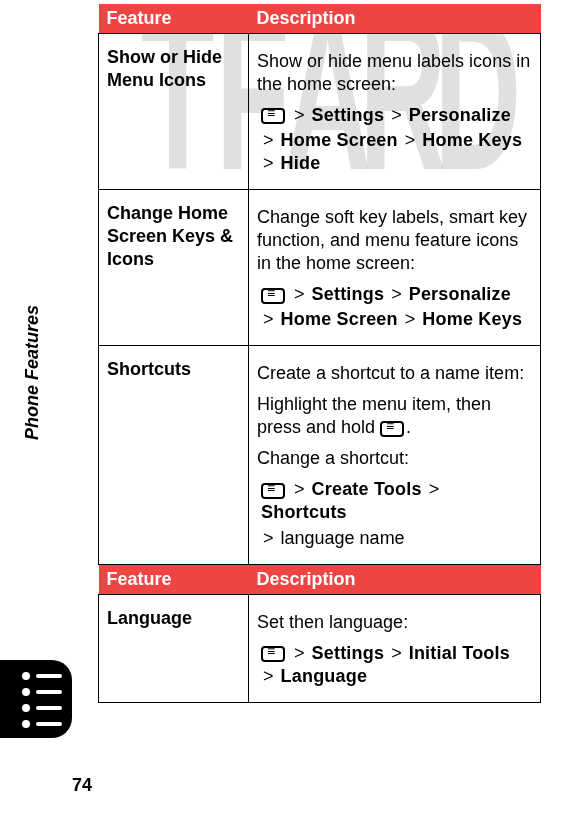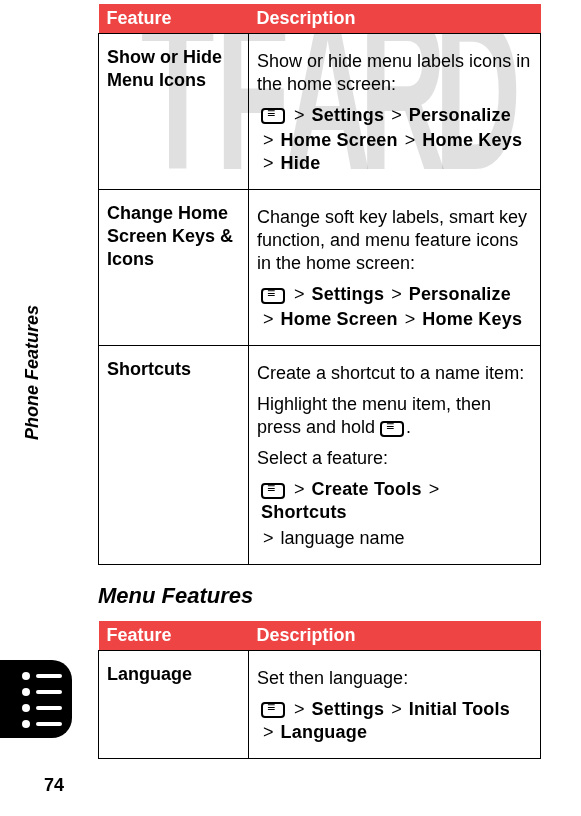--- a/index.html
+++ b/index.html
@@ -68,21 +68,21 @@
     margin-bottom: 8px;
   }
   .tab-shape .dot {
     width: 8px; height: 8px; background:#fff; border-radius:50%;
   }
   .tab-shape .bar {
     width: 26px; height: 4px; background:#fff; border-radius:2px;
   }
   .pagenum {
     position: absolute;
-    left: 44px;
+    left: 72px;
     bottom: 20px;
     font-weight: bold;
     font-size: 18px;
   }
   table {
     border-collapse: collapse;
     width: 100%;
     table-layout: fixed;
   }
   th {
@@ -225,38 +225,37 @@
         </div>
       </td>
     </tr>
     <tr>
       <td class="feat">Shortcuts</td>
       <td>
         <div class="para">Create a shortcut to a name item:</div>
         <div class="para">
           <span>Highlight the menu item, then press and hold </span><span class="menu-key"></span><span>.</span>
         </div>
-        <div class="para">Select a feature:</div>
+        <div class="para">Change a shortcut:</div>
         <div class="pathline">
           <span class="menu-key"></span>
           <span class="sep">&gt;</span>
           <span class="pathbold">Create Tools</span>
           <span class="sep">&gt;</span>
           <span class="pathbold">Shortcuts</span>
         </div>
         <div class="pathline">
           <span class="sep">&gt;</span>
           <span>language name</span>
         </div>
       </td>
     </tr>
   </tbody>
     </table>
 
-  <div class="section-title">Menu Features</div>
 
   <table>
     <colgroup>
         <col class="c1">
         <col>
       </colgroup>
     <tbody>
         <tr>
       <th>Feature</th>
       <th>Description</th>

